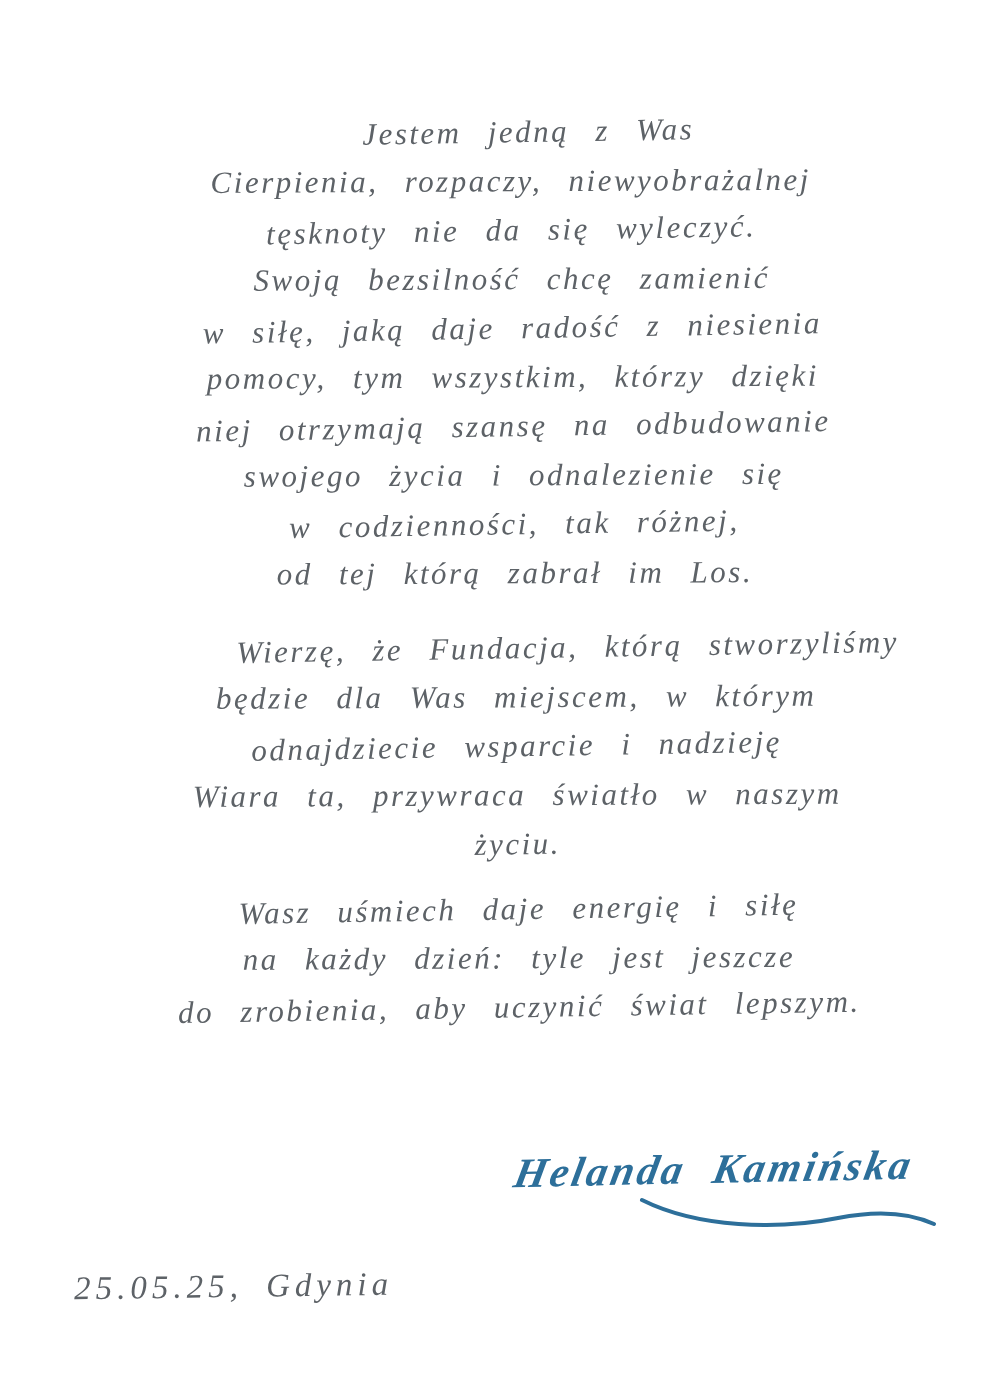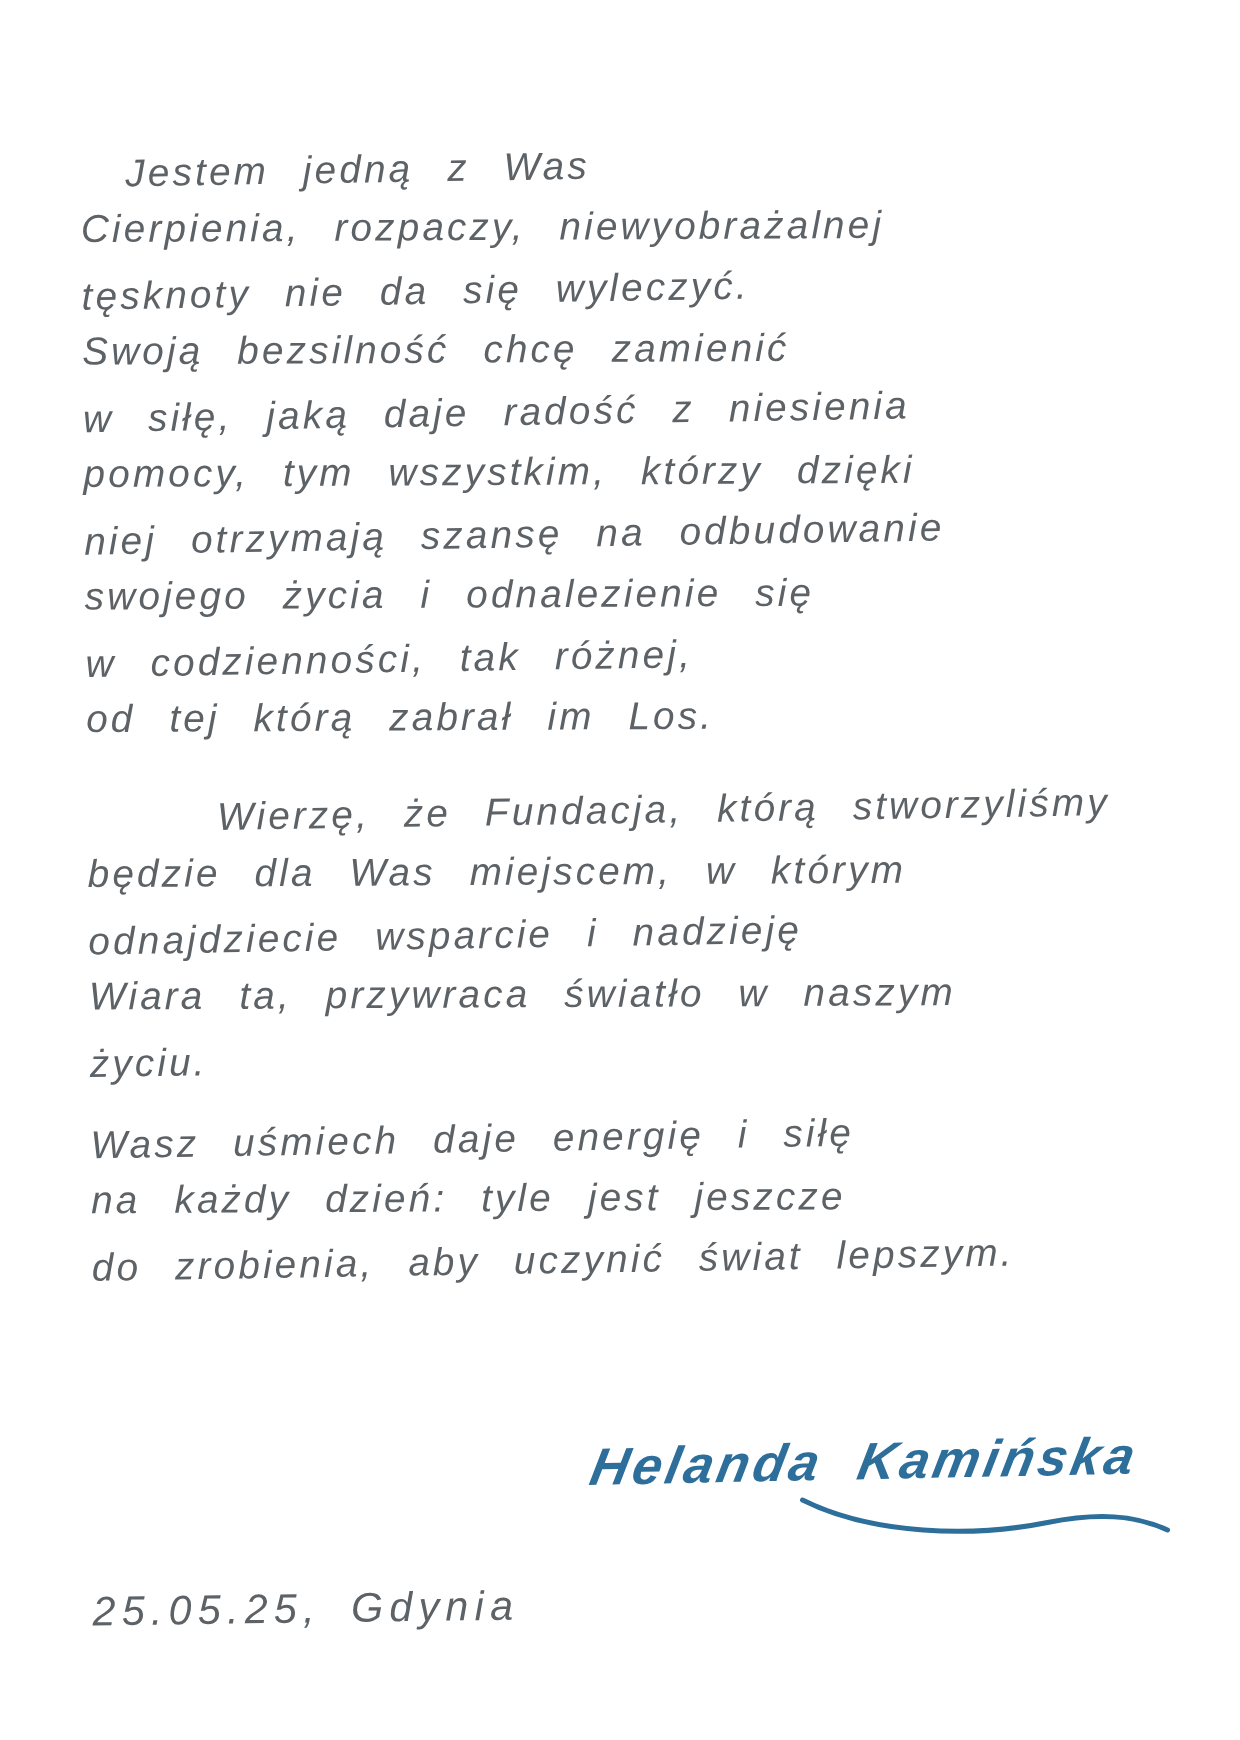--- a/index.html
+++ b/index.html
@@ -6,21 +6,22 @@
     margin: 0;
     padding: 0;
     background: #ffffff;
   }
   .page {
     position: relative;
     width: 992px;
     height: 1392px;
     background: var(--paper, #ffffff);
     overflow: hidden;
-    font-family: Liberation Sans, sans-serif;
+    font-family: Liberation Serif, serif;
+    text-align: center;
   }
   .letter-body {
     position: absolute;
     left: 64px;
     top: 112px;
     right: 36px;
     color: var(--ink, #5d6267);
     transform: rotate(-0.6deg);
     transform-origin: left top;
   }

